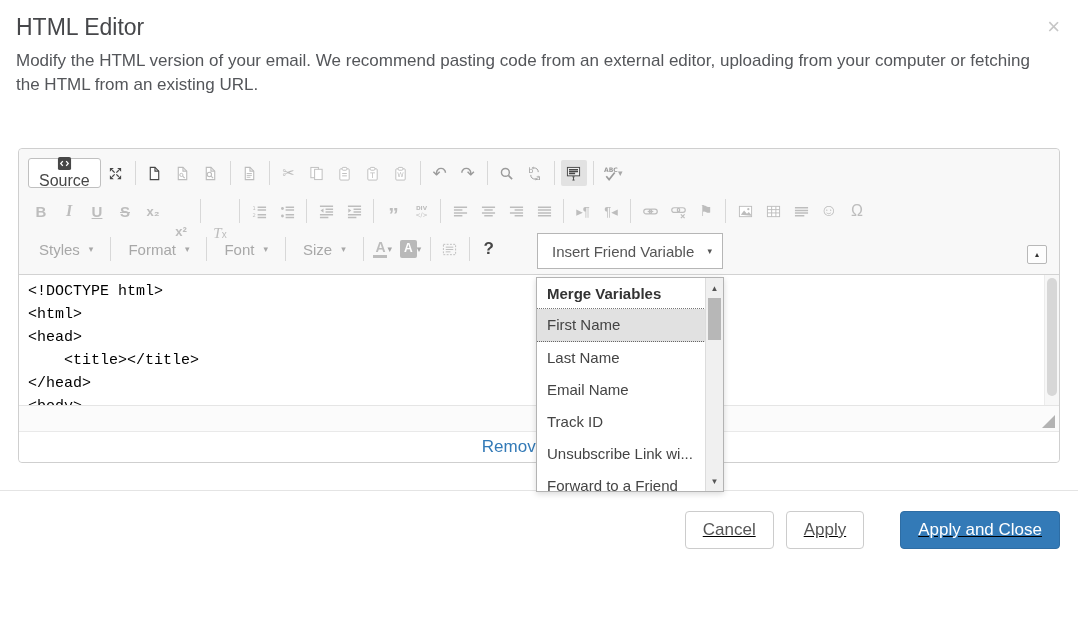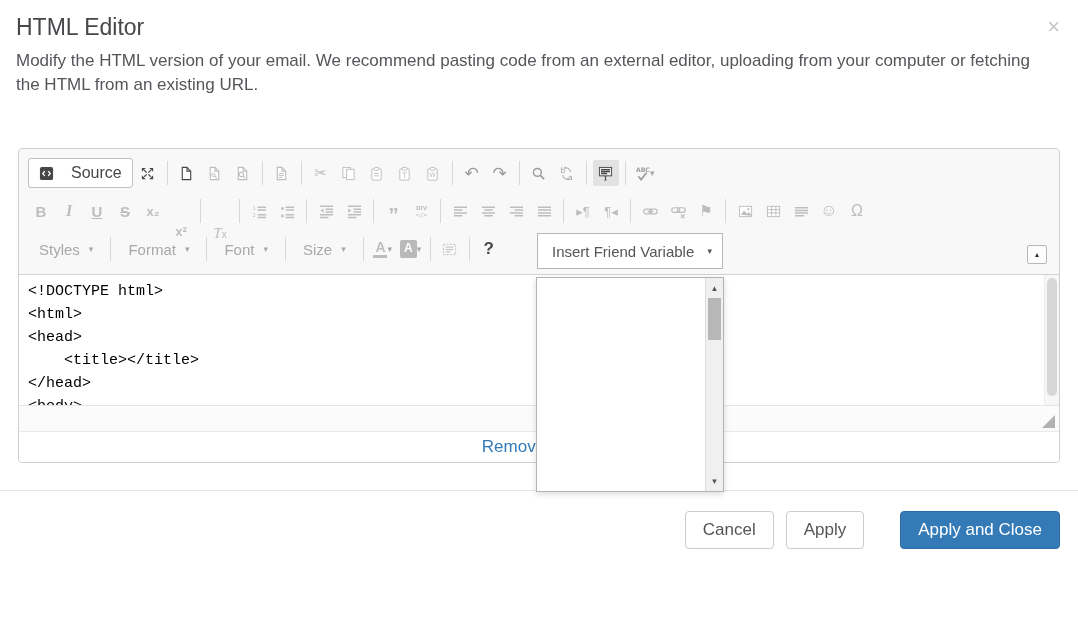--- a/index.html
+++ b/index.html
@@ -18,21 +18,21 @@
   .toolbar{position:relative;background:#f8f8f8;border-bottom:1px solid #d2d2d2;border-radius:4px 4px 0 0;padding:5px 8px 6px 8px;}
   .tb-row{display:flex;align-items:center;height:38px;}
   .tb-sep{width:1px;height:24px;background:#d8d8d8;margin:0 5px;flex:0 0 auto;}
   .tb{display:flex;align-items:center;justify-content:center;min-width:26px;height:26px;margin:0 1px;
       background:transparent;border:none;padding:0 2px;cursor:pointer;font-family:inherit;}
   .tb svg{display:block;}
   .t-dark{color:#474747;}
   .t-mid{color:#9b9b9b;}
   .t-light{color:#bdbdbd;cursor:default;}
   .pressed{background:#e2e2e2;border-radius:2px;}
-  .labelbtn{background:#fff;border:1px solid #c0c0c0;border-radius:3px;padding:0 10px;height:30px;gap:17px;font-size:16px;color:#474747;}
+  .labelbtn{background:#fff;border:1px solid #c0c0c0;border-radius:3px;padding:0 10px;height:30px;gap:1px;font-size:16px;color:#474747;flex-direction:column;}
   .combo{gap:9px;padding:0 11px;font-size:15px;color:#a8a8a8;}
   .caret{font-size:9px;color:#a8a8a8;line-height:1;}
   .colorA{display:flex;flex-direction:column;align-items:center;line-height:1;font-weight:bold;font-size:14px;}
   .colorA .bar{width:14px;height:3px;background:currentColor;margin-top:1px;}
   .bgA{display:inline-block;background:#b9b9b9;color:#fff;font-weight:bold;font-size:12px;border-radius:2px;padding:2px 4px;line-height:1.1;}
   .merge-combo{position:absolute;left:518px;bottom:5px;width:186px;height:36px;background:#fff;border:1px solid #b6b6b6;
       display:flex;align-items:center;justify-content:space-between;padding:0 10px 0 14px;font-size:15px;color:#555;cursor:pointer;box-sizing:border-box;}
   .merge-combo .caret{color:#555;}
   .collapse-btn{position:absolute;right:12px;bottom:10px;width:18px;height:17px;background:#fdfdfd;border:1px solid #b8b8b8;border-radius:2px;
       display:flex;align-items:center;justify-content:center;font-size:8px;color:#333;cursor:pointer;}
@@ -40,21 +40,21 @@
   .source-area{position:relative;height:130px;background:#fff;overflow:hidden;}
   .code{padding:5px 20px 0 9px;font-family:Liberation Mono, monospace;font-size:15px;line-height:23px;color:#000;white-space:pre;}
   .v-scroll{position:absolute;right:0;top:0;bottom:0;width:14px;background:#f7f7f7;border-left:1px solid #ececec;}
   .v-thumb{position:absolute;left:2px;right:2px;top:3px;height:118px;background:#d7d7d7;border-radius:7px;}
   .bottombar{position:relative;height:25px;background:#fbfbfb;border-top:1px solid #e5e5e5;}
   .resize-handle{position:absolute;right:4px;bottom:3px;width:0;height:0;border-left:13px solid transparent;border-bottom:13px solid #b3b3b3;}
   .remove-row{height:30px;border-top:1px solid #e9e9e9;display:flex;align-items:center;justify-content:center;border-radius:0 0 4px 4px;background:#fff;}
   .remove-link{font-size:17px;color:#337ab7;cursor:pointer;text-decoration:none;}
   
   .footer-divider{position:absolute;left:0;right:0;top:490px;height:1px;background:#e4e4e4;}
-  .footer{position:absolute;right:18px;top:511px;display:flex;gap:12px;}
+  .footer{position:absolute;right:18px;top:511px;display:flex;gap:12px;text-decoration:underline;}
   .btn{font-family:inherit;font-size:17px;border-radius:4px;padding:8px 17px;cursor:pointer;line-height:1.2;}
   .btn-default{background:#fff;border:1px solid #ccc;color:#555;}
   .btn-primary{background:#337ab7;border:1px solid #2e6da4;color:#fff;margin-left:24px;}
   
   .dd-panel{position:absolute;left:536px;top:277px;width:186px;height:213px;background:#fff;border:1px solid #b3b3b3;
       box-shadow:0 2px 6px rgba(0,0,0,.15);z-index:40;overflow:hidden;}
   .dd-inner{position:absolute;left:0;top:0;right:17px;bottom:0;overflow:hidden;}
   .dd-header{font-size:15px;font-weight:bold;color:#333;padding:7px 10px 6px 10px;border-bottom:1px dotted #777;white-space:nowrap;}
   .dd-item{height:32px;line-height:31px;font-size:15px;color:#444;padding:0 10px;white-space:nowrap;overflow:hidden;text-overflow:ellipsis;cursor:pointer;}
   .dd-item.selected{background:#e1e1e1;border-bottom:1px dotted #666;}
@@ -482,20 +482,31 @@
   <div class="bottombar">
     <div class="resize-handle"></div>
   </div>
 
   <div class="remove-row">
     <a class="remove-link">Remove HTML</a>
   </div>
 </div>
 
 <div class="dd-panel">
+  <div class="dd-inner">
+    <div class="dd-header">Merge Variables</div>
+    <div id="dd-items">
+        <div class="dd-item selected">First Name</div>
+        <div class="dd-item">Last Name</div>
+        <div class="dd-item">Email Name</div>
+        <div class="dd-item">Track ID</div>
+        <div class="dd-item">Unsubscribe Link wi...</div>
+        <div class="dd-item">Forward to a Friend</div>
+      </div>
+  </div>
   <div class="dd-scroll">
     <div class="dd-arrow up">▲</div>
     <div class="dd-thumb"></div>
     <div class="dd-arrow down">▼</div>
   </div>
 </div>
 
 <div class="footer-divider"></div>
 <div class="footer">
   <button class="btn btn-default">Cancel</button>

